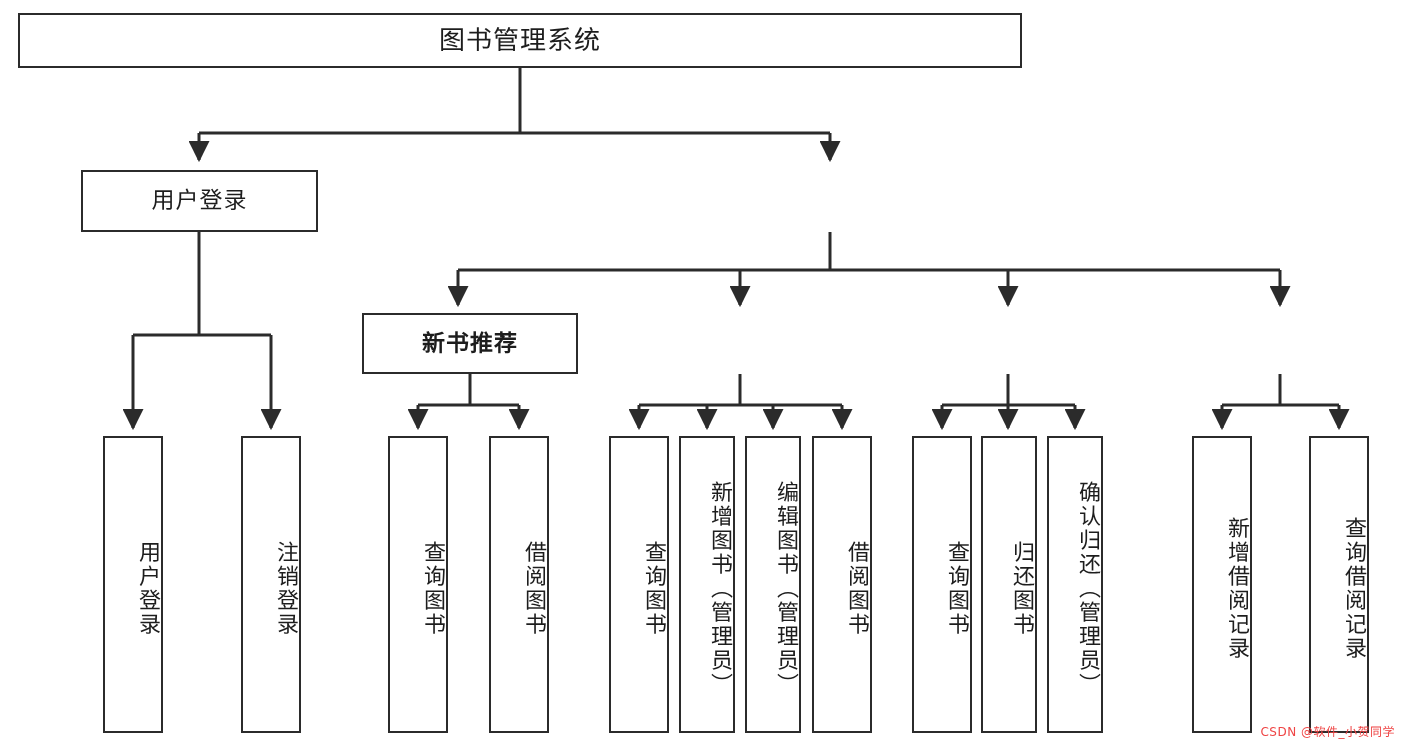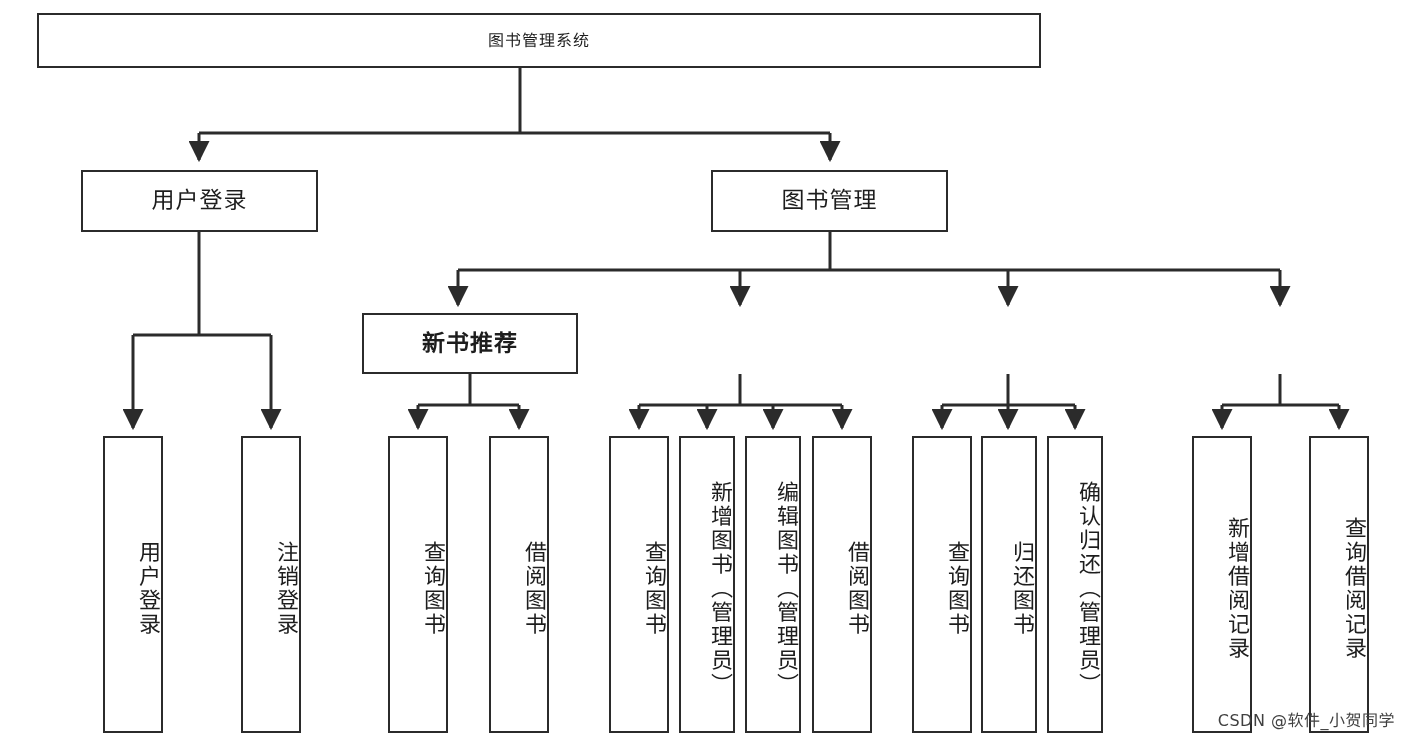--- a/index.html
+++ b/index.html
@@ -50,29 +50,28 @@
     padding-top: 8px;
     align-items: flex-start;
     justify-content: center;
   }
   .node.vert .vtext {
     writing-mode: vertical-rl;
     text-orientation: upright;
     white-space: nowrap;
   }
   .node.root {
-    font-size: 16px;
-    margin-left: 19px;
+    font-size: 26px;
   }
   #watermark {
     position: absolute;
     right: 10px;
-    bottom: 16px;
-    font-size: 16px;
-    color: #404040;
+    bottom: 8px;
+    font-size: 12px;
+    color: #ef4444;
     letter-spacing: 0.5px;
     white-space: nowrap;
     z-index: 5;
   }
 </style>
 </head>
 <body>
 
 <div id="diagram-root">
 
@@ -126,23 +125,20 @@
     </g>
   </svg>
 
   <div class="node horiz root" style="left:18px; top:13px; width:1004px; height:55px;">
     <span>图书管理系统</span>
   </div>
 
   <div class="node horiz" style="left:81px; top:170px; width:237px; height:62px;">
     <span>用户登录</span>
   </div>
-  <div class="node horiz" style="left:711px; top:170px; width:237px; height:62px;">
-    <span>图书管理</span>
-  </div>
 
   <div class="node horiz" style="left:362px; top:313px; width:216px; height:61px;font-weight:bold;">
     <span>新书推荐</span>
   </div>
 
   <div class="node vert" style="left:103px; top:436px; width:60px; height:297px;">
     <span class="vtext">用户登录</span>
   </div>
   <div class="node vert" style="left:241px; top:436px; width:60px; height:297px;">
     <span class="vtext">注销登录</span>

